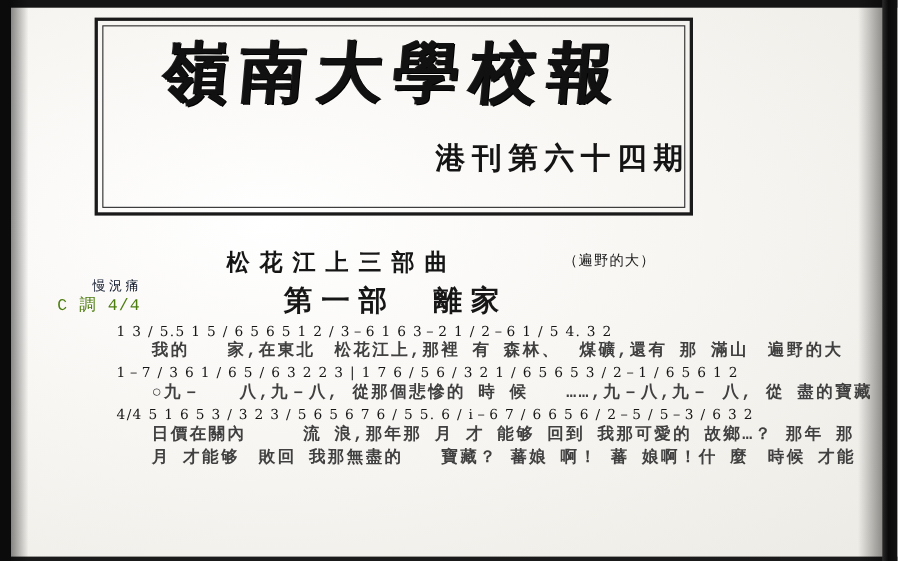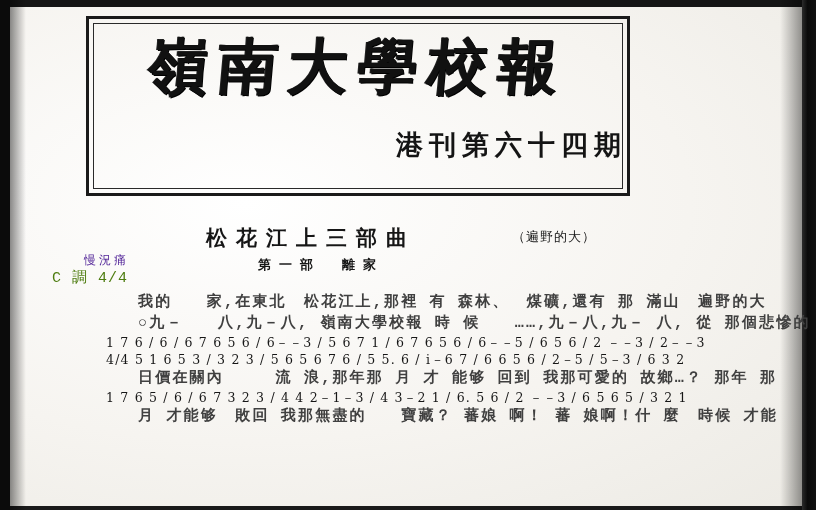--- a/index.html
+++ b/index.html
@@ -136,35 +136,35 @@
     letter-spacing: 1px;
     color: #1c1c1c;
     white-space: nowrap;
   }
 
   .part-title {
     position: absolute;
     left: 258px;
     top: 256px;
     font-family: "DejaVu Serif", serif;
-    font-size: 13px;
+    font-size: 26px;
     letter-spacing: 8px;
     font-weight: bold;
     color: #161616;
     white-space: nowrap;
   }
 
   .tempo-mark {
     position: absolute;
     left: 84px;
     top: 252px;
     font-family: "DejaVu Serif", serif;
     font-size: 12px;
     letter-spacing: 3px;
-    color: #4c1d95;
+    color: #0f172a;
     white-space: nowrap;
   }
   .key-mark {
     position: absolute;
     left: 52px;
     top: 268px;
     font-family: Liberation Mono, monospace;
     font-size: 15px;
     letter-spacing: 1px;
     color: #4d7c0f;
@@ -221,21 +221,21 @@
     <div class="masthead-sub">港刊第六十四期</div>
   </div>
 
   <div class="song-title">松花江上三部曲</div>
   <div class="approval">（遍野的大）</div>
   <div class="part-title">第一部　離家</div>
   <div class="tempo-mark">慢況痛</div>
   <div class="key-mark">C 調 4/4</div>
 
   <div id="score">
+      <div class="score-line notes indent-3">1 3  / 5.5 1 5  / 6 5 6 5 1 2 / 3－6 1  6 3－2 1 /  2－6 1 / 5 4. 3 2</div>
       <div class="score-line lyrics indent-1">我的　　家,在東北　松花江上,那裡  有  森林、　煤礦,還有  那 滿山　遍野的大</div>
-      <div class="score-line lyrics indent-1">○九－　　八,九－八, 嶺南大學校報 時 候　　……,九－八,九－ 八, 從 那個悲慘的</div>
-      <div class="score-line notes indent-3">1 7 6 / 6 / 6 7 6 5 6 / 6－－3 / 5 6 7 1 / 6 7 6 5 6 / 6－－5 / 6 5 6 / 2 －－3 / 2－－3</div>
+      <div class="score-line notes indent-3">1－7 / 3 6 1 / 6 5 / 6 3 2 2 3 | 1  7  6 / 5 6 / 3 2 1 / 6 5 6 5 3 / 2－1 / 6 5 6 1 2</div>
+      <div class="score-line lyrics indent-1">○九－　　八,九－八, 從那個悲慘的 時 候　　……,九－八,九－ 八, 從 盡的寶藏</div>
       <div class="score-line notes indent-3">4/4  5 1 6 5 3 / 3 2 3 / 5 6 5 6 7 6 / 5 5. 6 / i－6 7 / 6 6 5 6 / 2－5 / 5－3 / 6 3 2</div>
       <div class="score-line lyrics indent-1">日價在關內　　　流 浪,那年那 月  才 能够 回到 我那可愛的 故鄉…？ 那年 那</div>
-      <div class="score-line notes indent-3">1 7 6 5 / 6 / 6 7 3 2 3 / 4 4 2－1－3 / 4  3－2 1 / 6. 5 6 / 2 －－3 / 6 5 6 5 / 3 2 1</div>
       <div class="score-line lyrics indent-1">月 才能够　敗回 我那無盡的　　寶藏？ 蕃娘 啊！ 蕃  娘啊！什 麼　時候 才能</div>
     </div>
 </div>
 
 </body></html>

